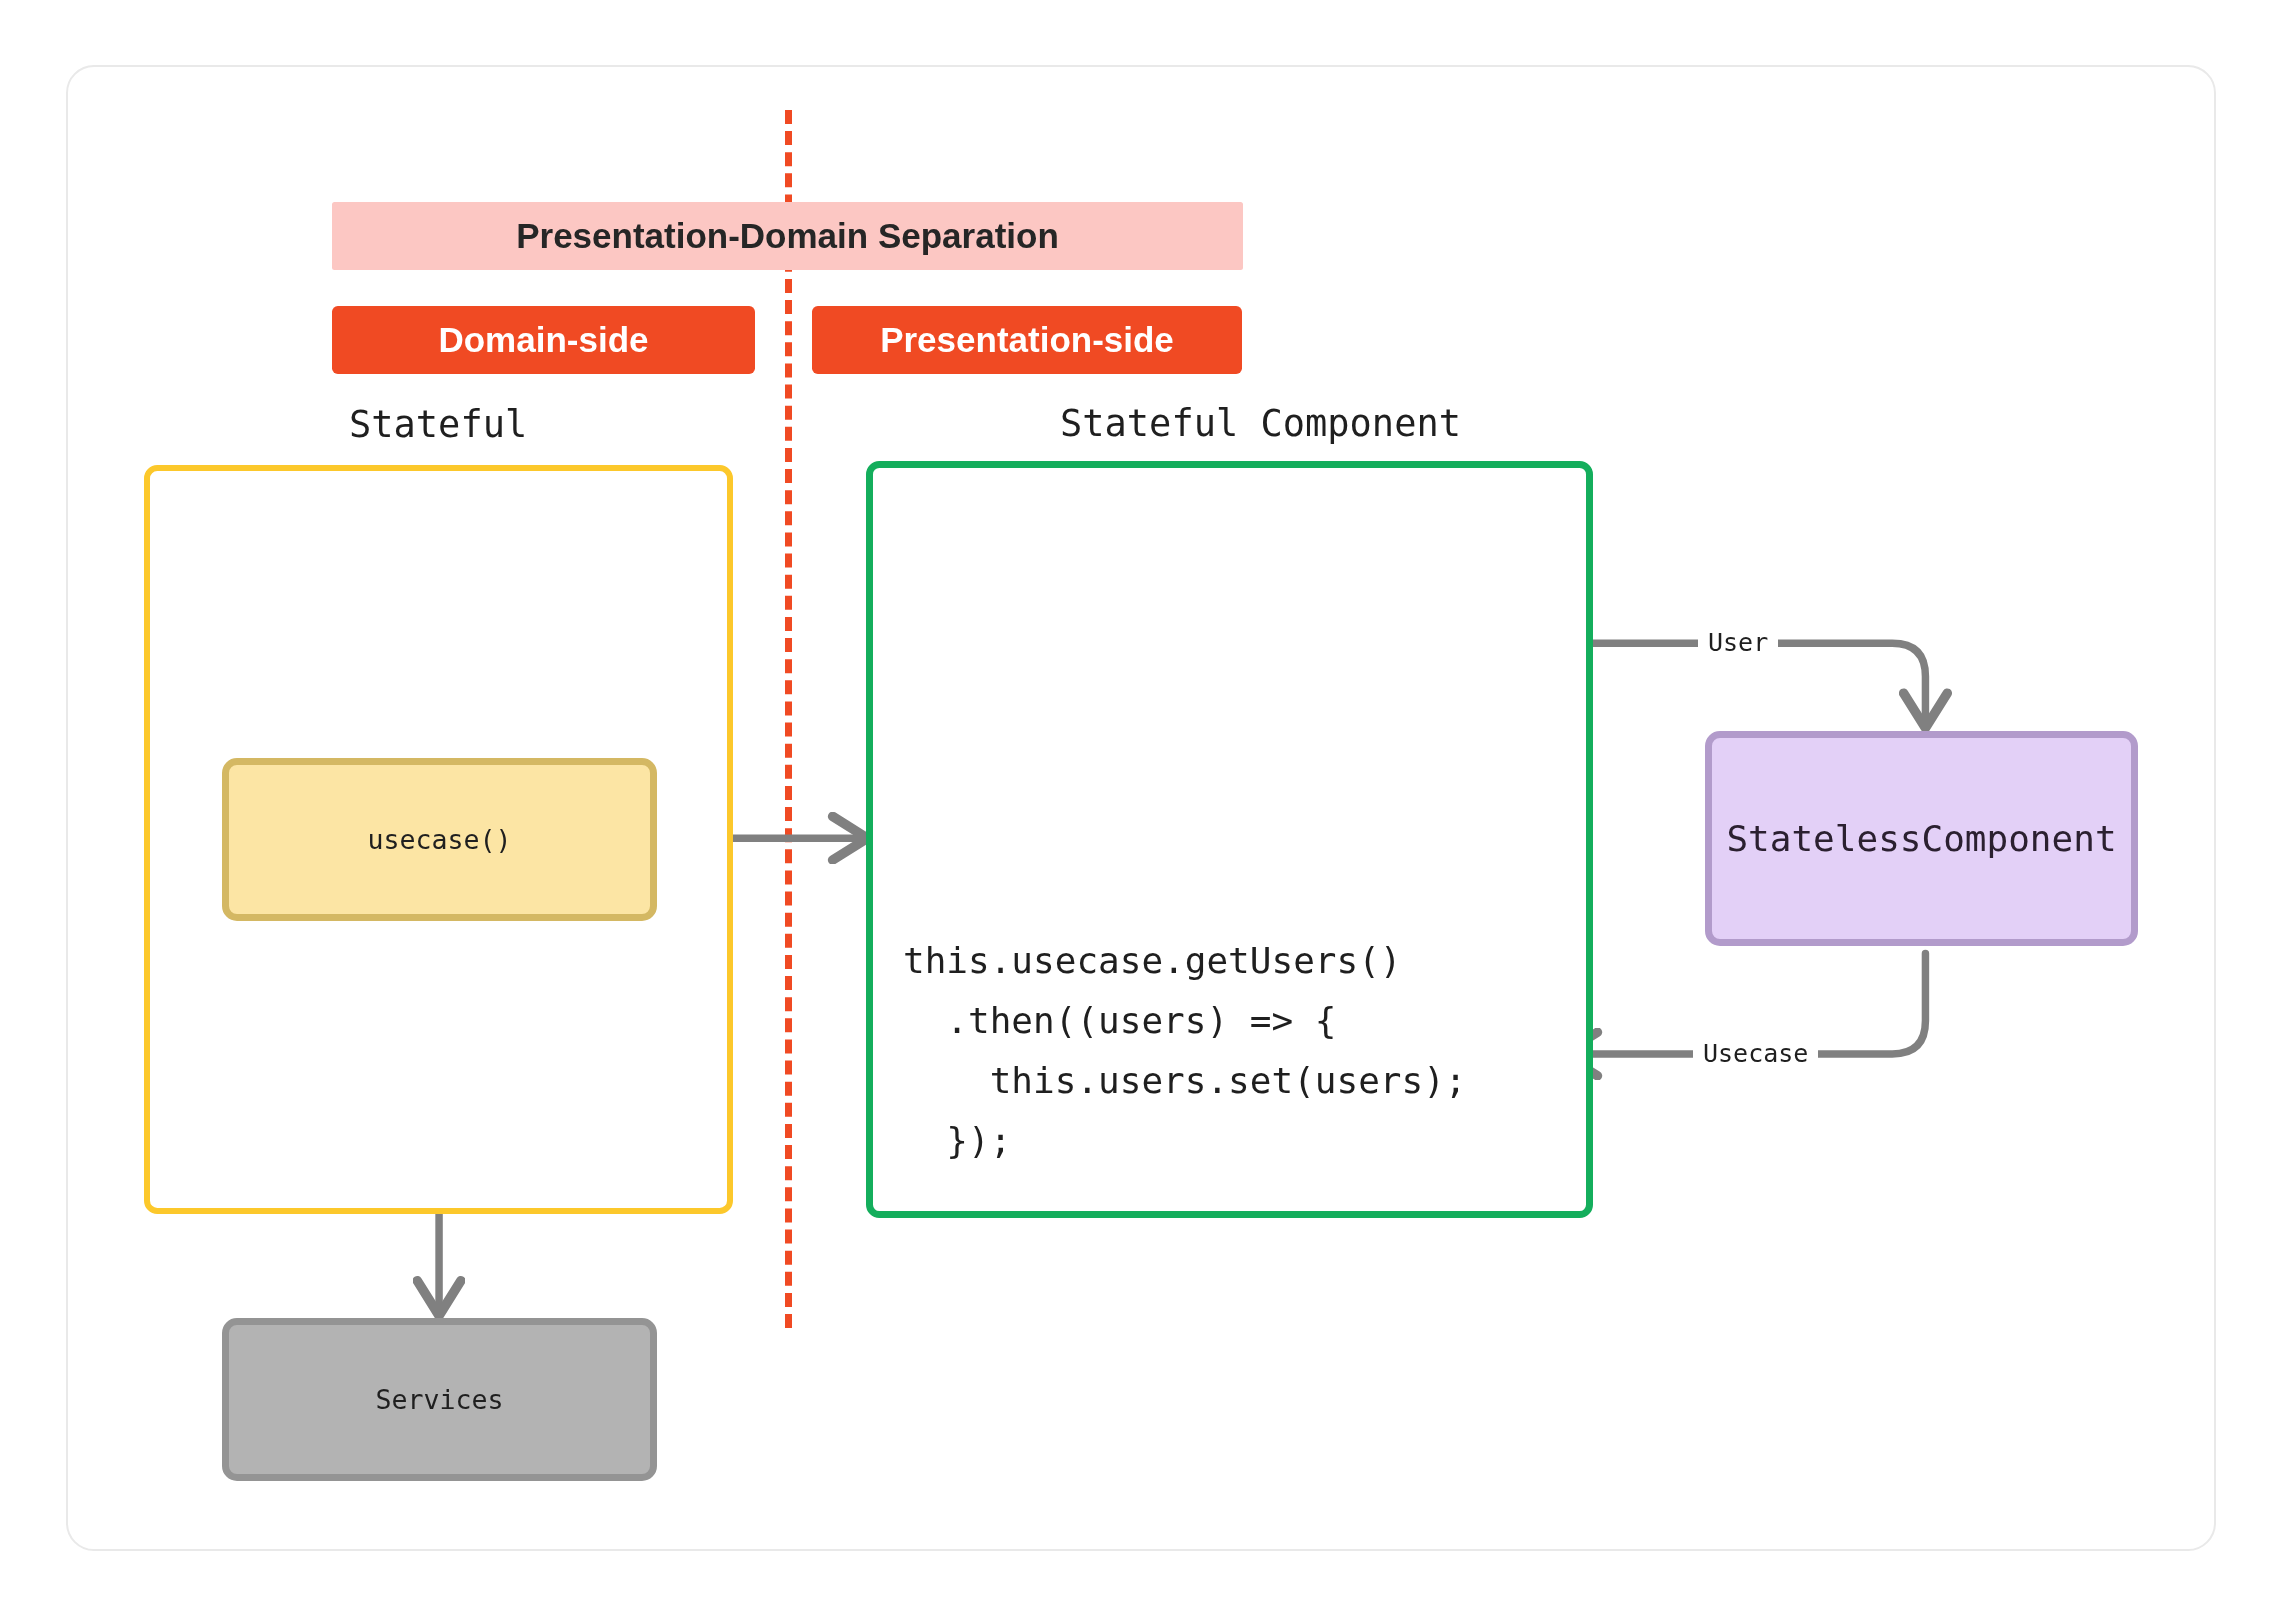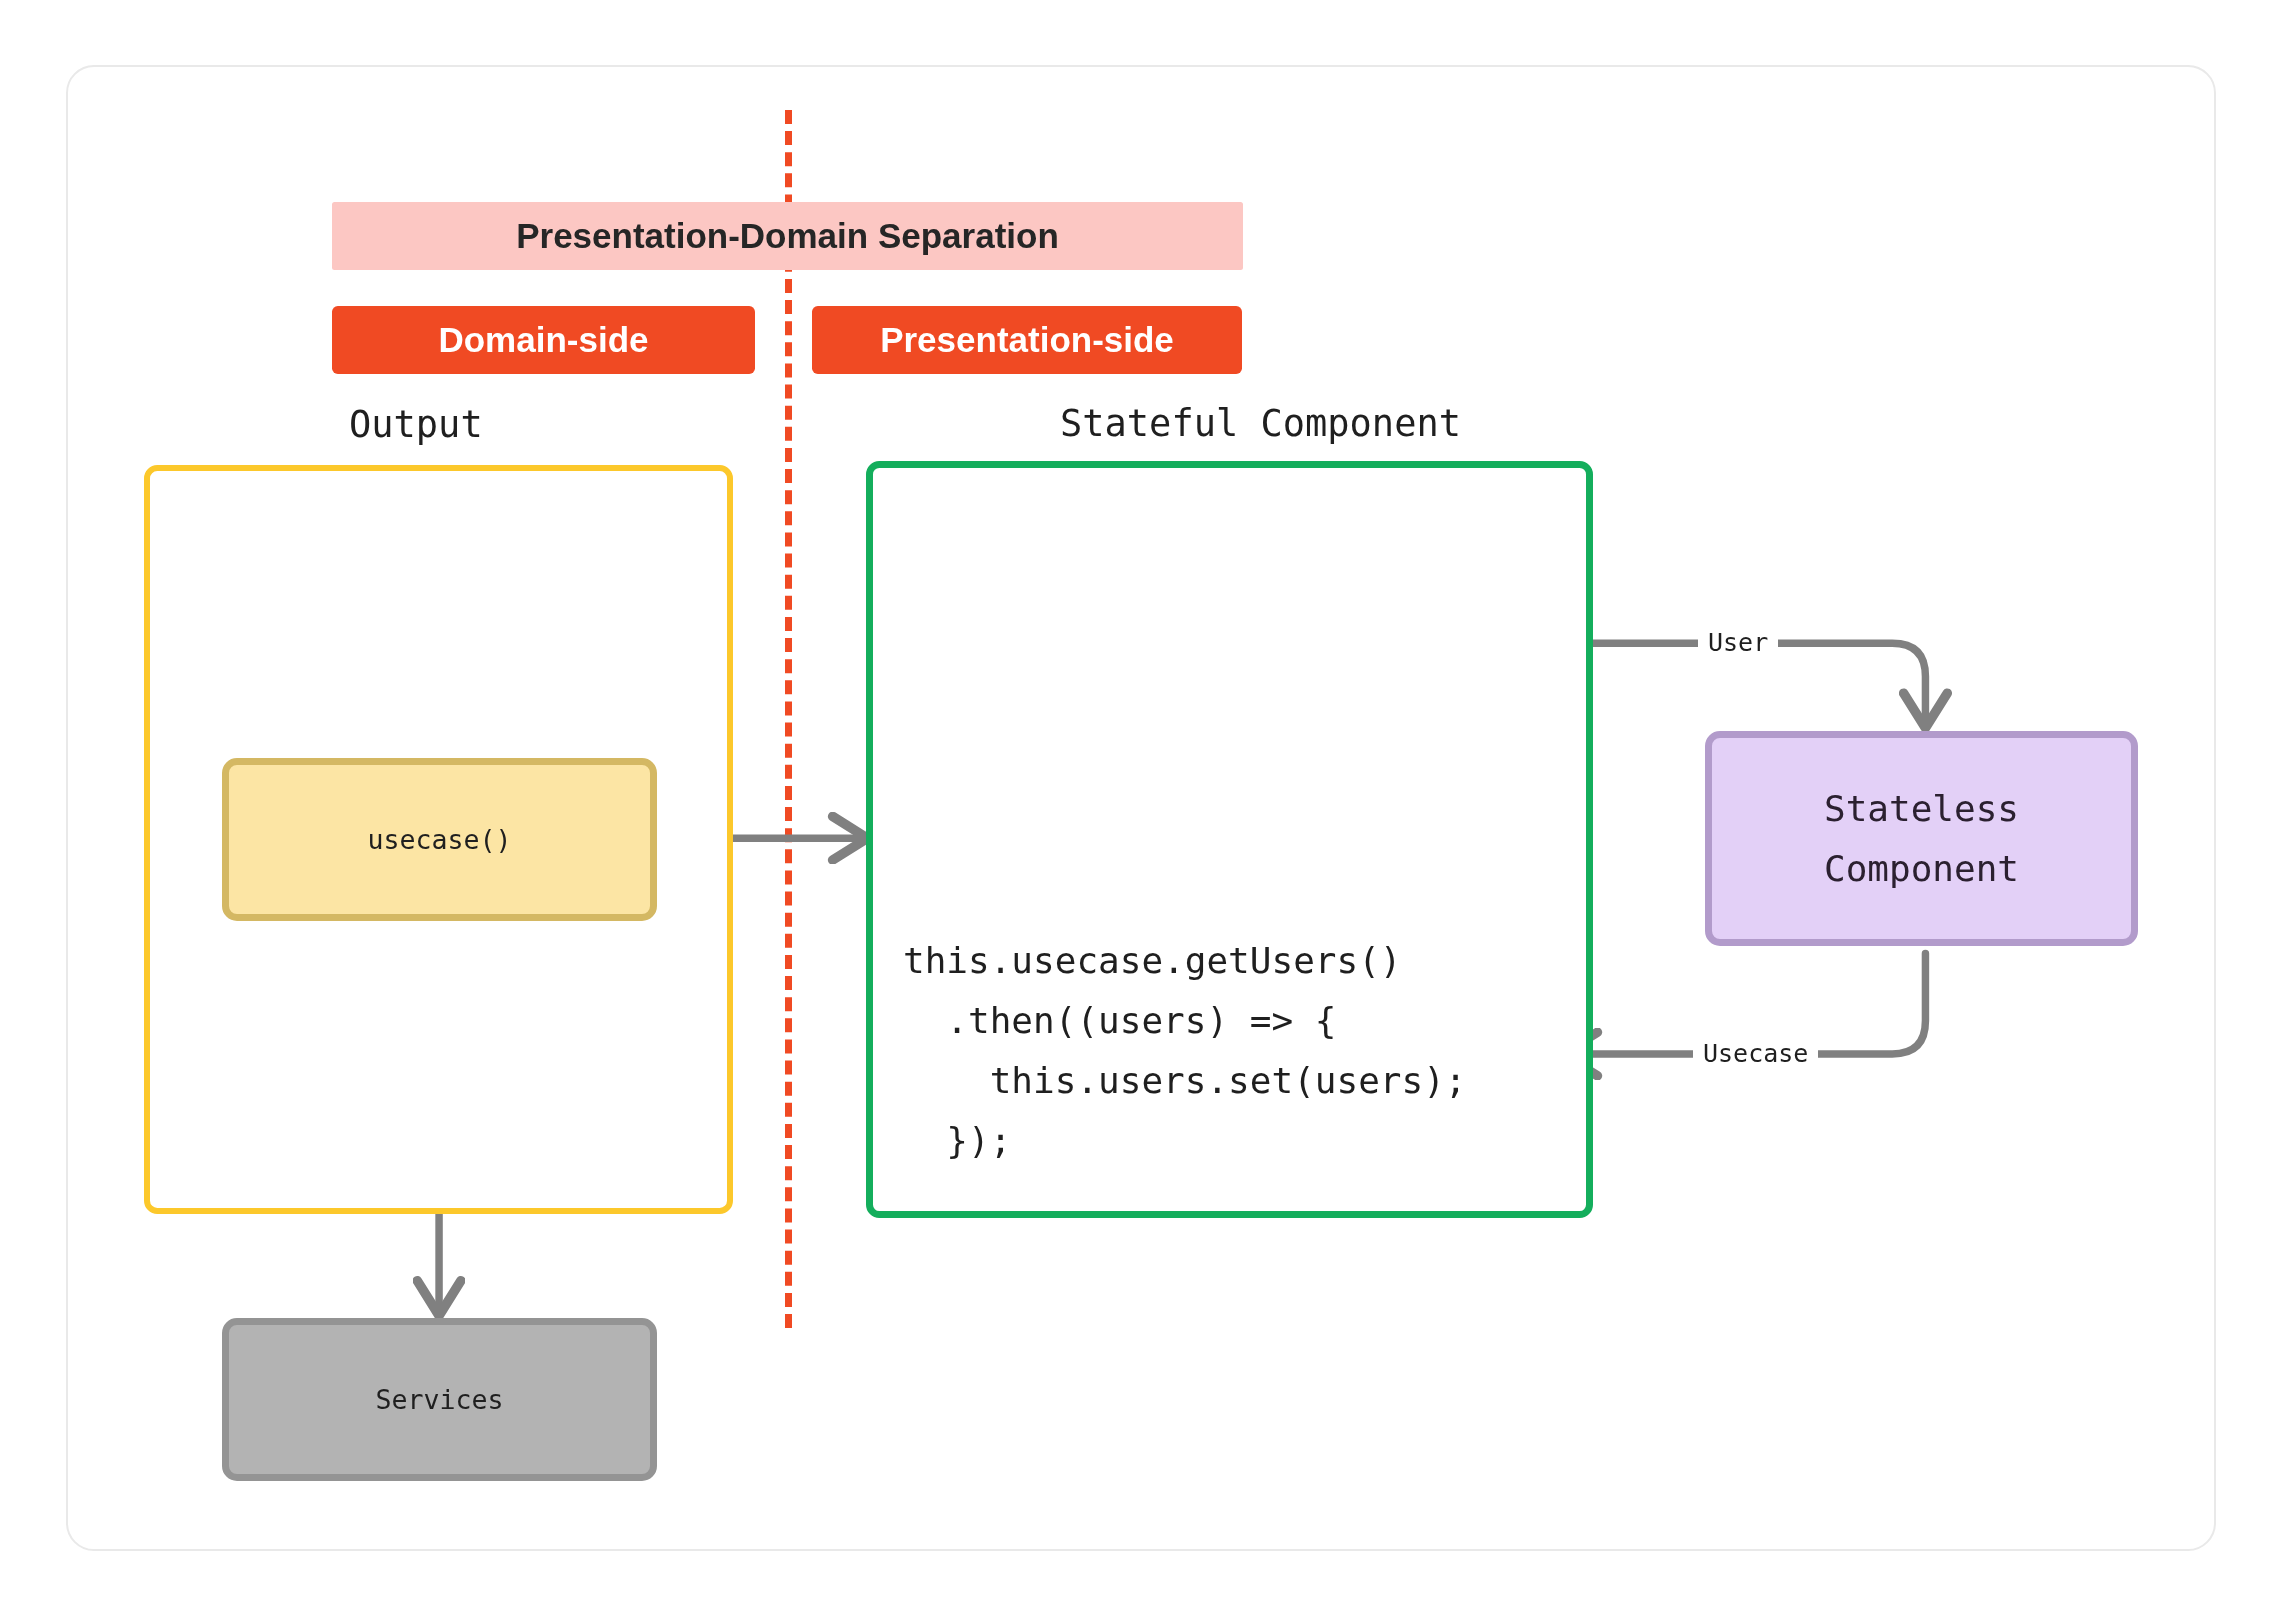--- a/index.html
+++ b/index.html
@@ -182,21 +182,21 @@
     position: absolute;
     left: 1705px;
     top: 731px;
     width: 433px;
     height: 215px;
     background: #e3d0f7;
     border: 7.5px solid #b29bcb;
     border-radius: 15px;
     box-sizing: border-box;
     display: flex;
-    flex-direction: column;
+    flex-direction: row;
     align-items: center;
     justify-content: center;
   }
   #stateless-box .node-label {
     font-family: "DejaVu Sans Mono", "Liberation Mono", monospace;
     font-size: 36px;
     line-height: 60px;
     color: #2b2030;
   }
 
@@ -262,21 +262,21 @@
       <path d="M2320,1149 L2320,1230 Q2320,1270 2280,1270 L1888,1270" fill="none" stroke="#808080" stroke-width="9" stroke-linecap="round" marker-end="url(#ah-end)"></path>
     </g>
   </svg>
 
   <div class="banner" id="banner-title">Presentation-Domain Separation</div>
 
   <div class="banner" id="banner-domain">Domain-side</div>
 
   <div class="banner" id="banner-presentation">Presentation-side</div>
 
-  <div class="section-label" id="label-usecase">Output</div>
+  <div class="section-label" id="label-usecase">Stateful</div>
 
   <div class="section-label" id="label-stateful">Stateful Component</div>
 
   <div id="usecase-box"></div>
 
   <div id="method-box">
     <span class="node-label">usecase()</span>
   </div>
 
   <div id="services-box">

